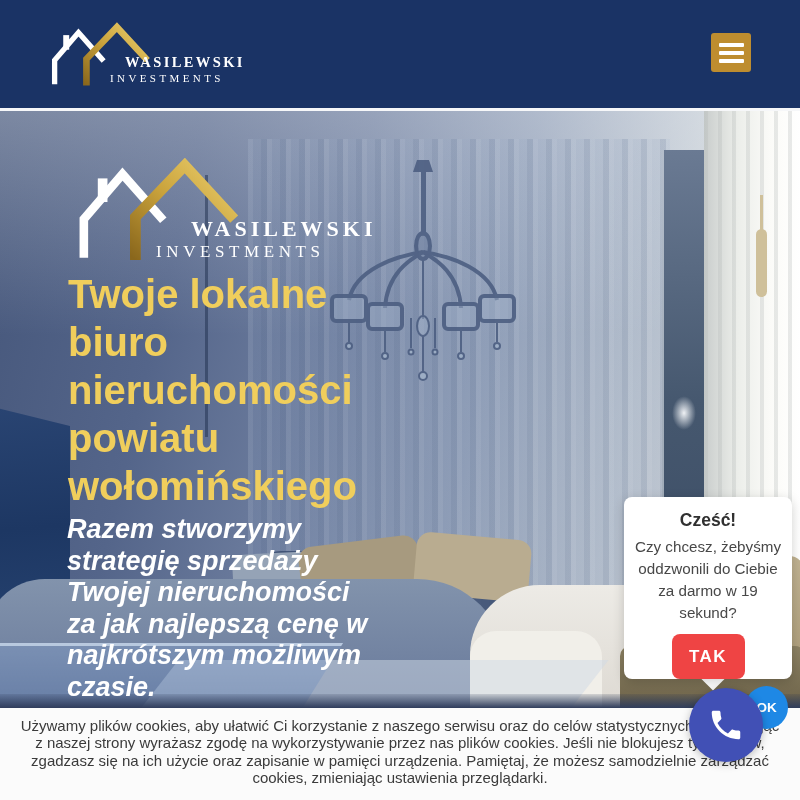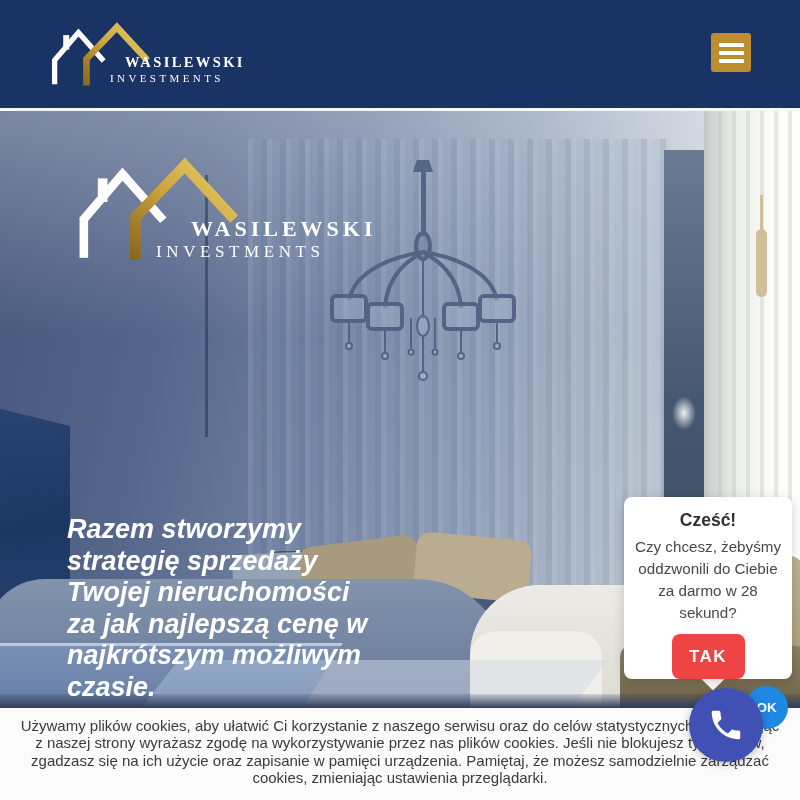--- a/index.html
+++ b/index.html
@@ -193,20 +193,25 @@
     <div class="floor-shadow"></div>
 
     <div class="logo logo-lg">
       <svg viewBox="0 0 160 95">
         <use href="#houses"></use>
       </svg>
       <span class="brand">WASILEWSKI</span>
       <span class="sub">INVESTMENTS</span>
     </div>
 
+    <h1 class="hero-heading">Twoje lokalne
+biuro
+nieruchomości
+powiatu
+wołomińskiego</h1>
     <p class="hero-tagline">Razem stworzymy
 strategię sprzedaży
 Twojej nieruchomości
 za jak najlepszą cenę w
 najkrótszym możliwym
 czasie.</p>
   </div>
 
   <header class="site-header">
     <div class="logo logo-sm">
@@ -221,21 +226,21 @@
       <span></span>
       <span></span>
     </button>
   </header>
 
   <div class="callback-tail"></div>
   <div class="callback-card">
     <div class="callback-title">Cześć!</div>
     <div class="callback-message">Czy chcesz, żebyśmy
 oddzwonili do Ciebie
-za darmo w 28
+za darmo w 19
 sekund?</div>
     <button class="tak-btn">TAK</button>
   </div>
 
   <div class="ok-badge">OK</div>
   <button class="phone-btn" aria-label="call">
     <svg width="38" height="38" viewBox="0 0 24 24">
       <path fill="#ffffff" d="M6.62 10.79c1.44 2.83 3.76 5.14 6.59 6.59l2.2-2.2c.27-.27.67-.36 1.02-.24 1.12.37 2.33.57 3.57.57.55 0 1 .45 1 1V20c0 .55-.45 1-1 1-9.39 0-17-7.61-17-17 0-.55.45-1 1-1h3.5c.55 0 1 .45 1 1 0 1.25.2 2.45.57 3.57.11.35.03.74-.25 1.02l-2.2 2.2z"></path>
     </svg>
   </button>

